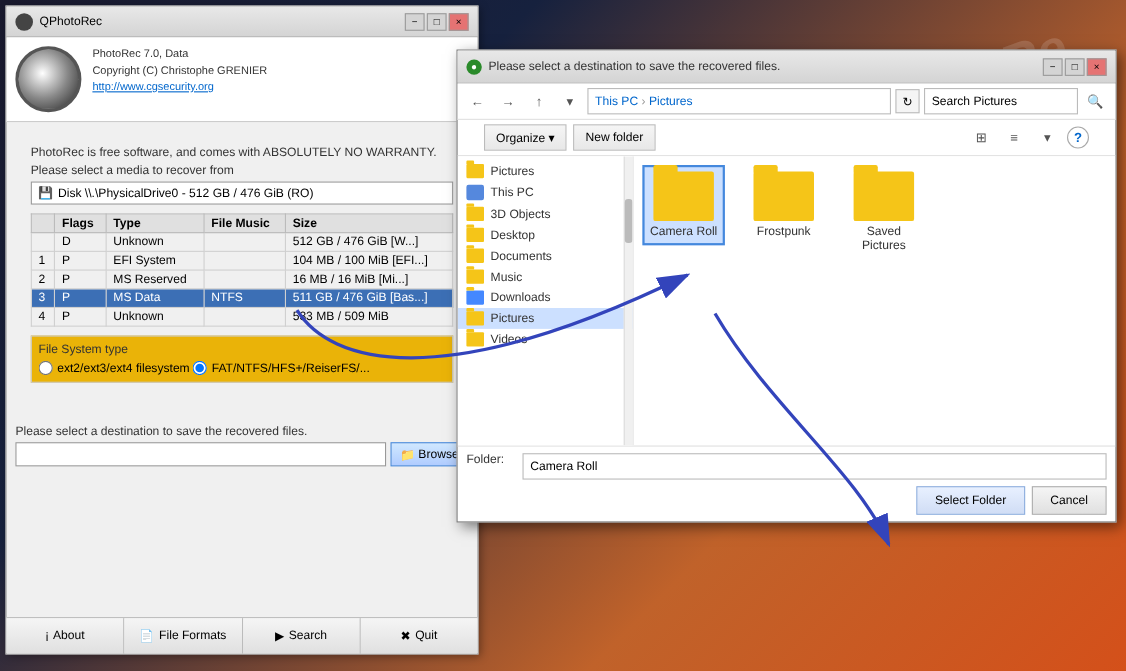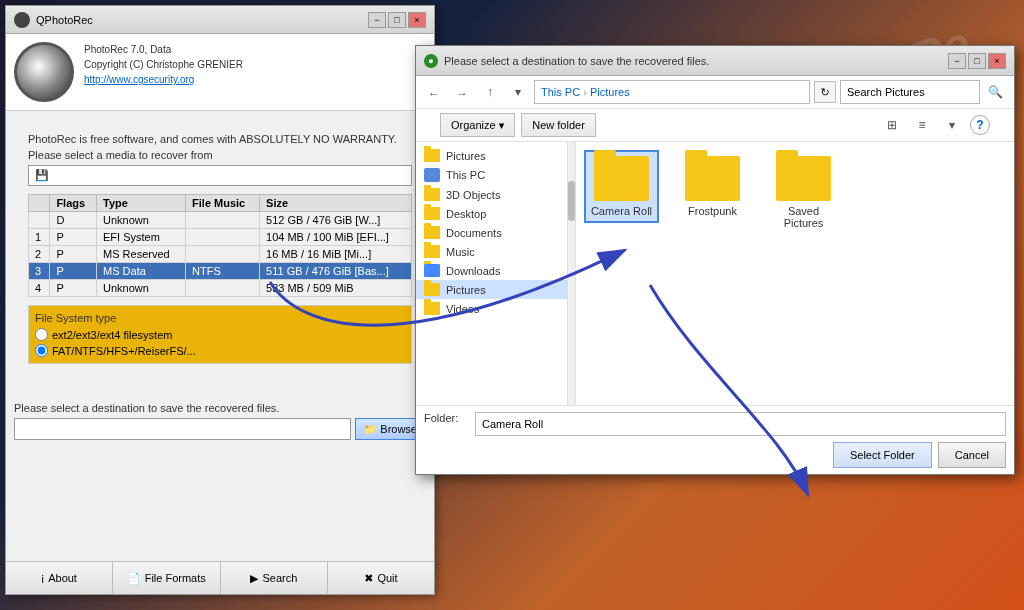--- a/index.html
+++ b/index.html
@@ -166,21 +166,21 @@
 
     .fs-section label {
       font-size: 11px;
       color: #333;
       display: block;
       margin-bottom: 4px;
     }
 
     .fs-section .radio-group {
       display: flex;
-      flex-direction: column;
+      flex-direction: row;
       gap: 3px;
     }
 
     .fs-section .radio-item {
       display: flex;
       align-items: center;
       gap: 4px;
       font-size: 11px;
     }
 
@@ -588,20 +588,21 @@
       <a>http://www.cgsecurity.org</a>
     </div>
   </div>
 
   <div class="main-content">
     <p>PhotoRec is free software, and comes with ABSOLUTELY NO WARRANTY.</p>
     <p>Please select a media to recover from</p>
 
     <div class="disk-selector">
       <span>💾</span>
+      <span>Disk \\.\PhysicalDrive0 - 512 GB / 476 GiB (RO)</span>
     </div>
 
     <table class="partition-table">
       <thead>
         <tr>
           <th></th>
           <th>Flags</th>
           <th>Type</th>
           <th>File Music</th>
           <th>Size</th>

